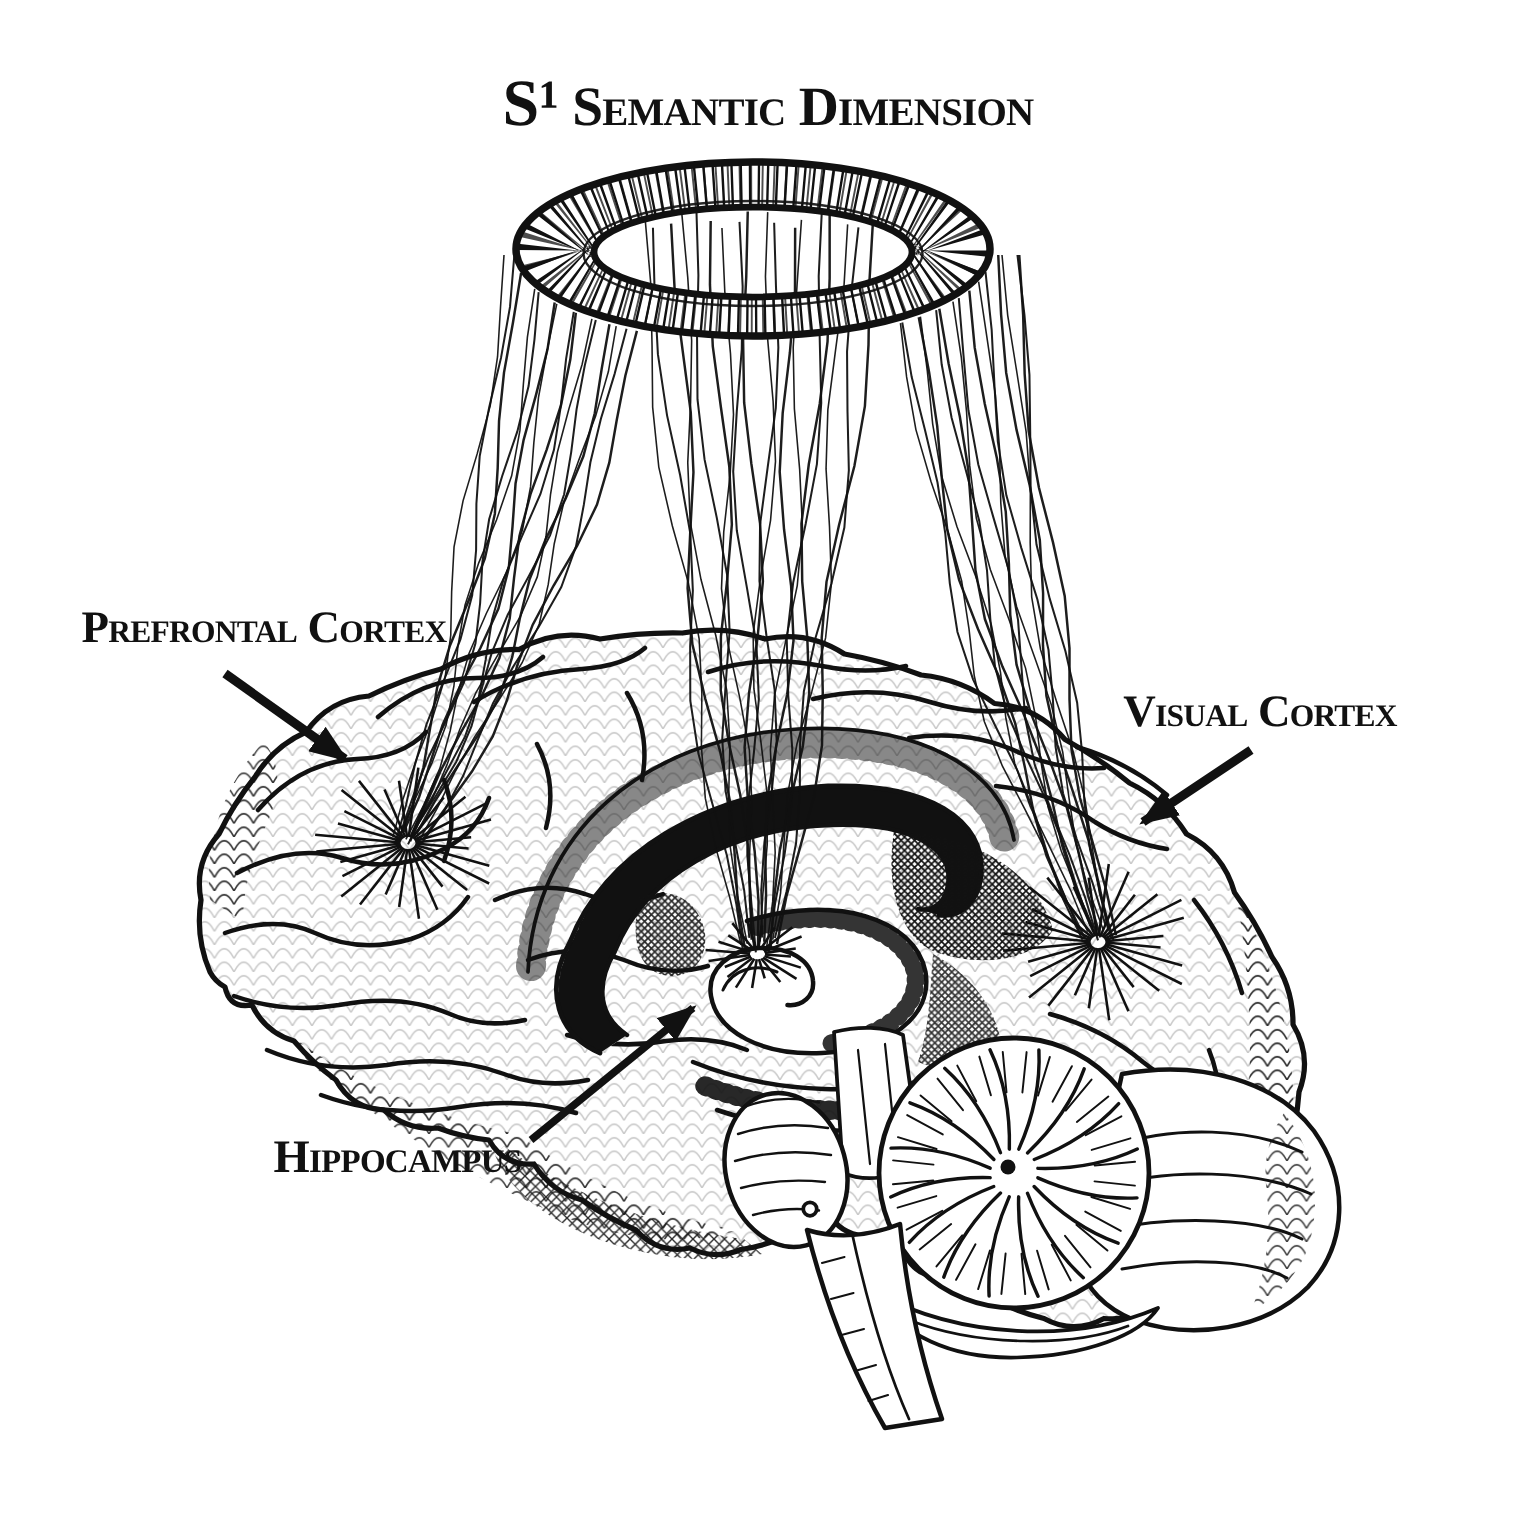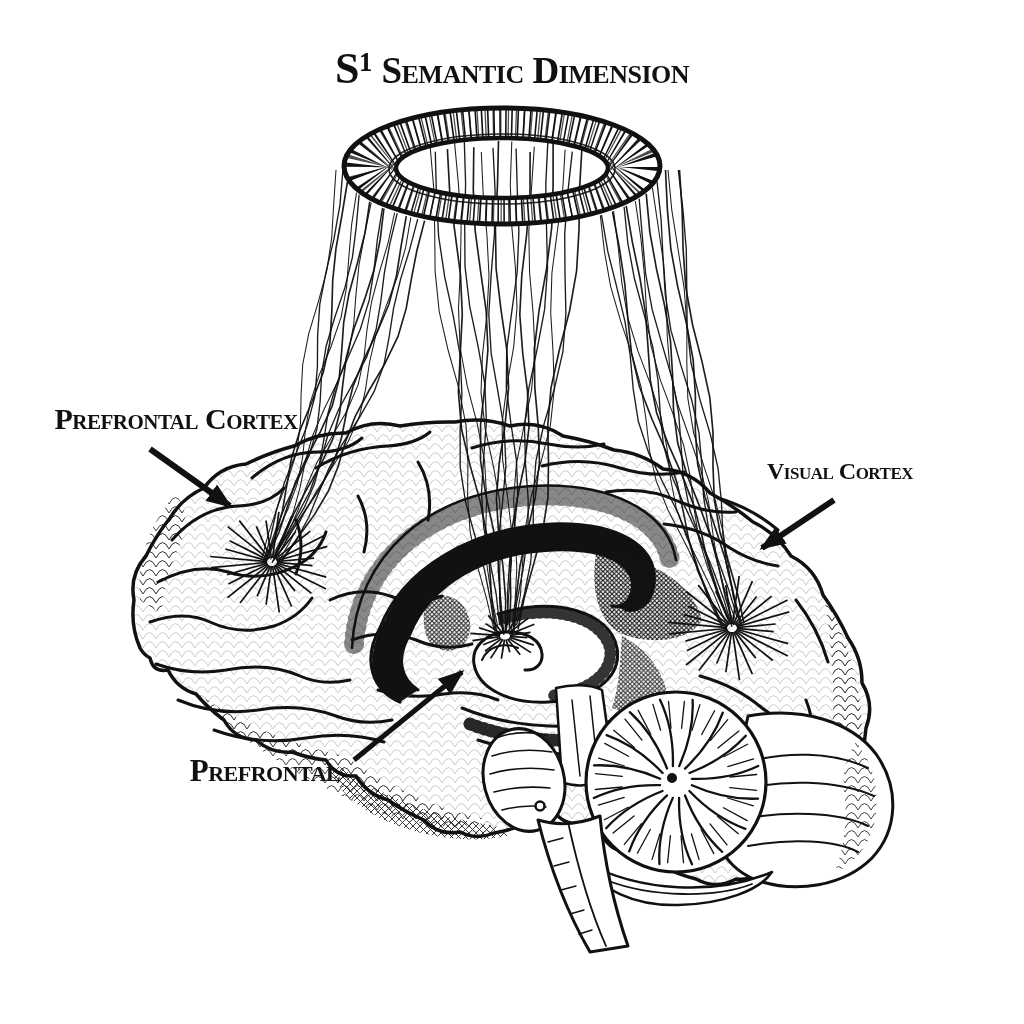--- a/index.html
+++ b/index.html
@@ -9,21 +9,21 @@
   }
   .stage svg{position:absolute;left:0;top:0;color:var(--ink,#111);}
   .lbl{
     position:absolute;transform:translateX(-50%);
     font-variant:small-caps;font-weight:700;line-height:1.05;
     letter-spacing:-0.5px;white-space:nowrap;color:var(--ink,#111);
   }
   .title{left:512px;top:46px;font-size:37px;}
   .title .sym{font-size:44px;font-variant:normal;letter-spacing:0;}
   .lbl-prefrontal{left:164px;top:403px;font-size:30px;margin-left:12px;}
-  .lbl-visual{left:840px;top:459px;font-size:24px;}
+  .lbl-visual{left:840px;top:459px;font-size:30px;}
   .lbl-hippocampus{left:265px;top:755px;font-size:31px;}
 </style>
 </head>
 <body>
 
 <div class="stage">
 
 <svg width="1024" height="1024" viewBox="0 0 1024 1024" role="img">
   <defs>
     <pattern id="scl" width="13" height="9" patternUnits="userSpaceOnUse">
@@ -337,15 +337,15 @@
     <line x1="354" y1="760" x2="462" y2="672" stroke-width="5" marker-end="url(#ah)"></line>
   </g>
 </svg>
 
 <div class="lbl title"><span class="sym">S¹</span>&nbsp;<span>Semantic Dimension</span></div>
 
 <div class="lbl lbl-prefrontal"><span>Prefrontal Cortex</span></div>
 
 <div class="lbl lbl-visual"><span>Visual Cortex</span></div>
 
-<div class="lbl lbl-hippocampus"><span>Prefrontal</span></div>
+<div class="lbl lbl-hippocampus"><span>Hippocampus</span></div>
 
 </div>
 
 </body></html>

